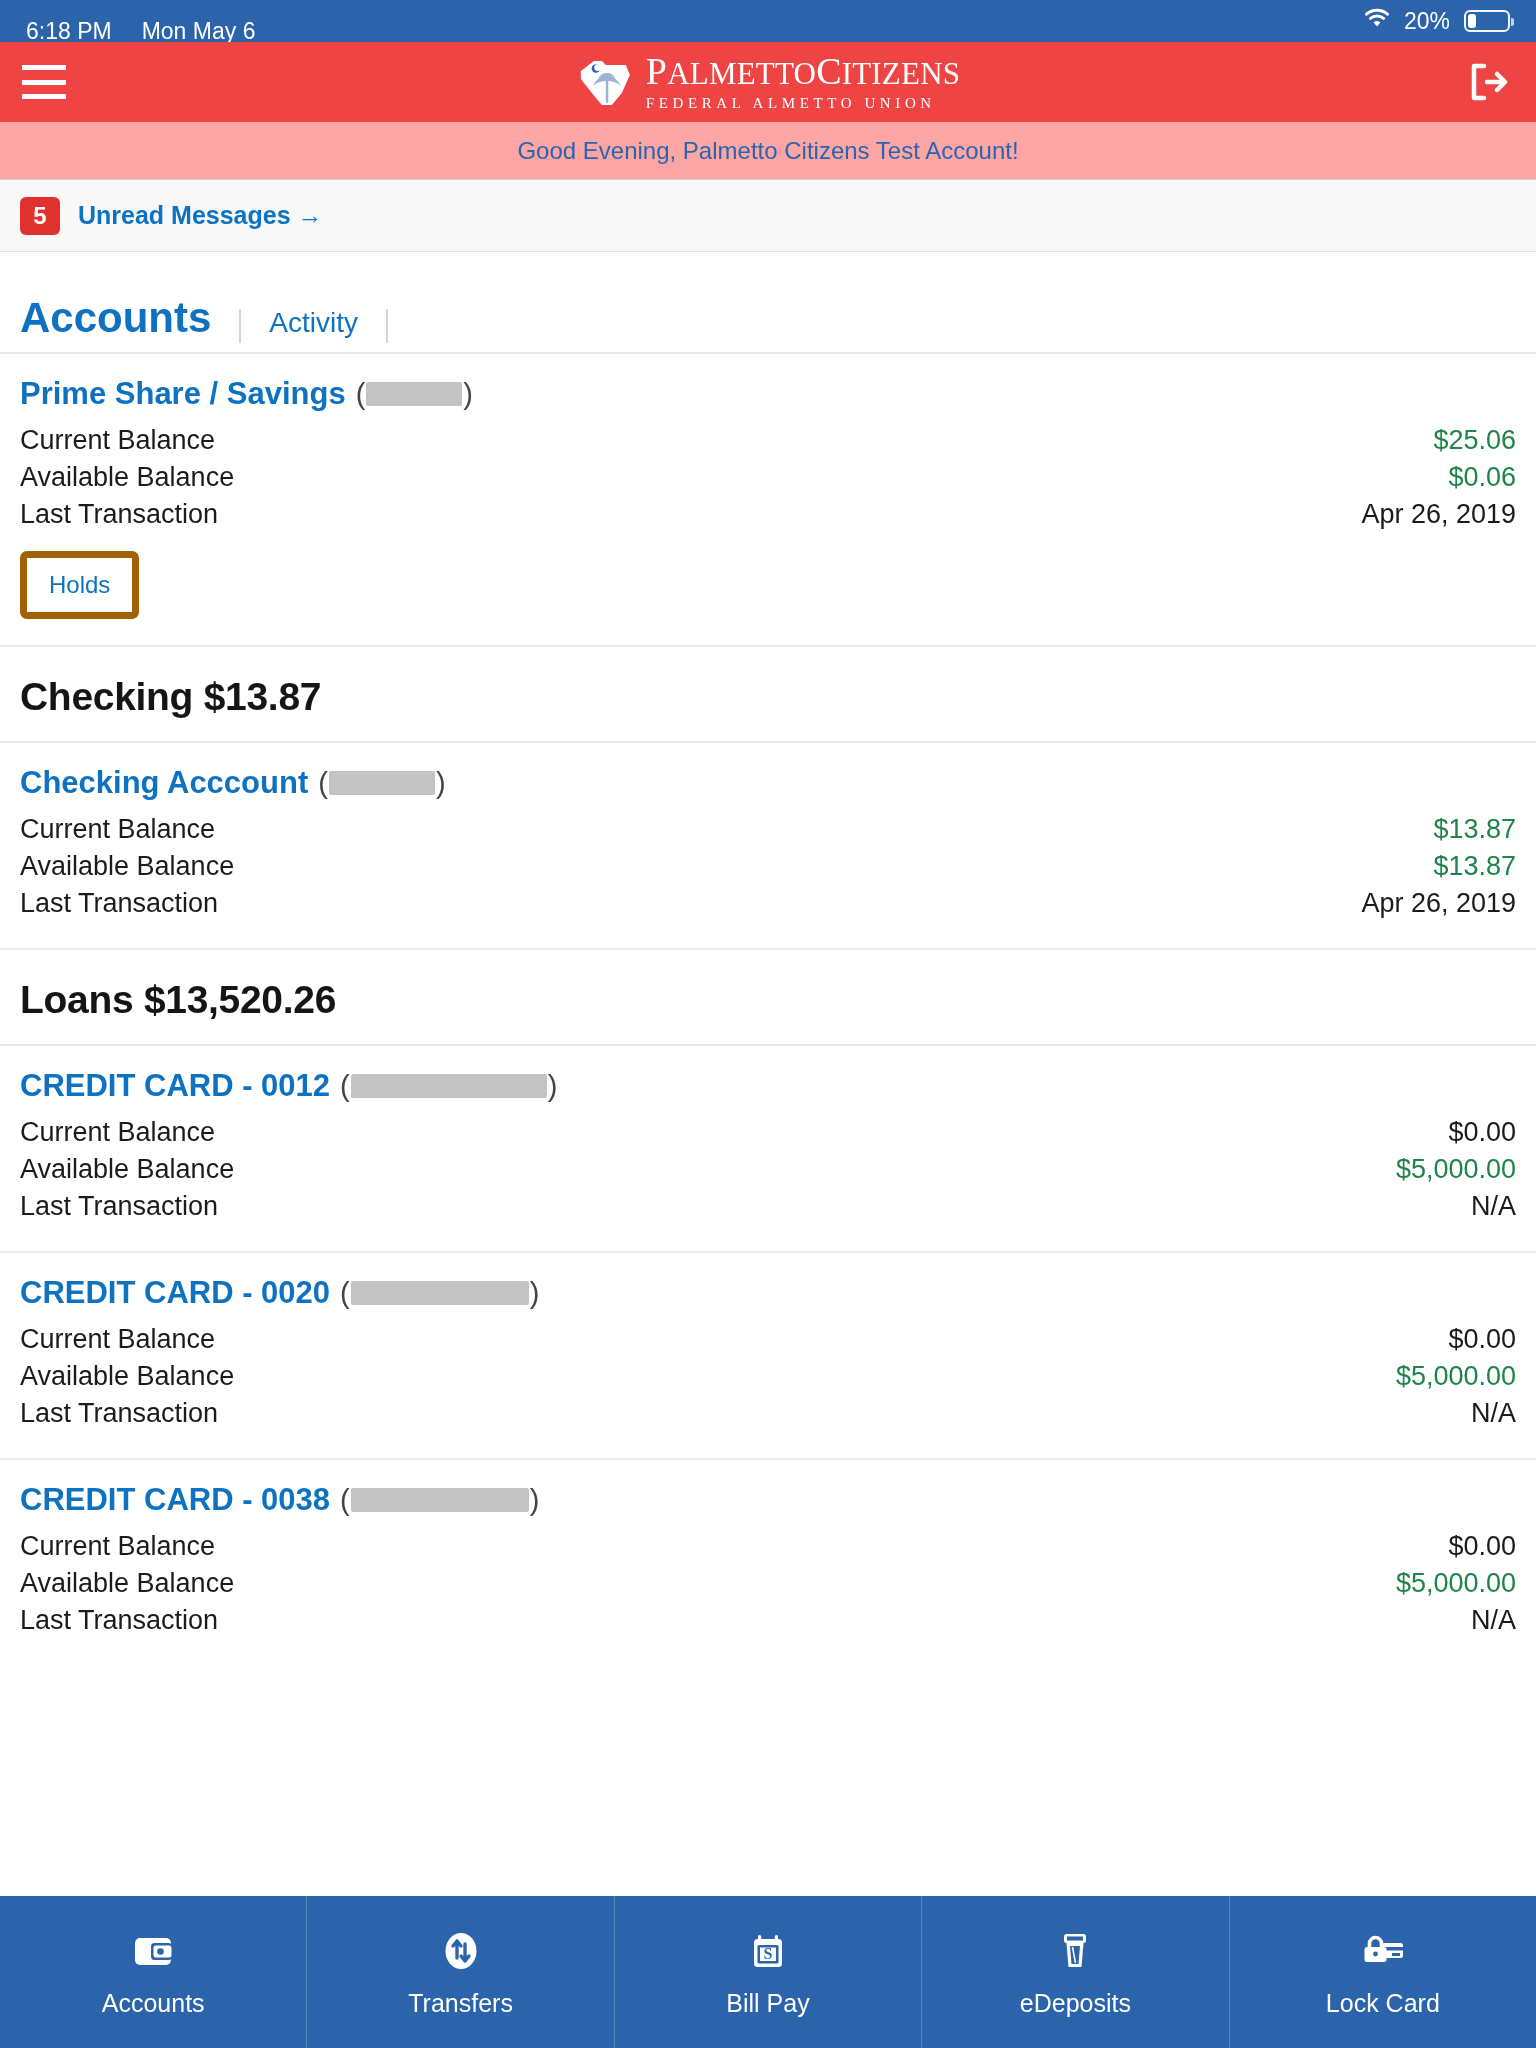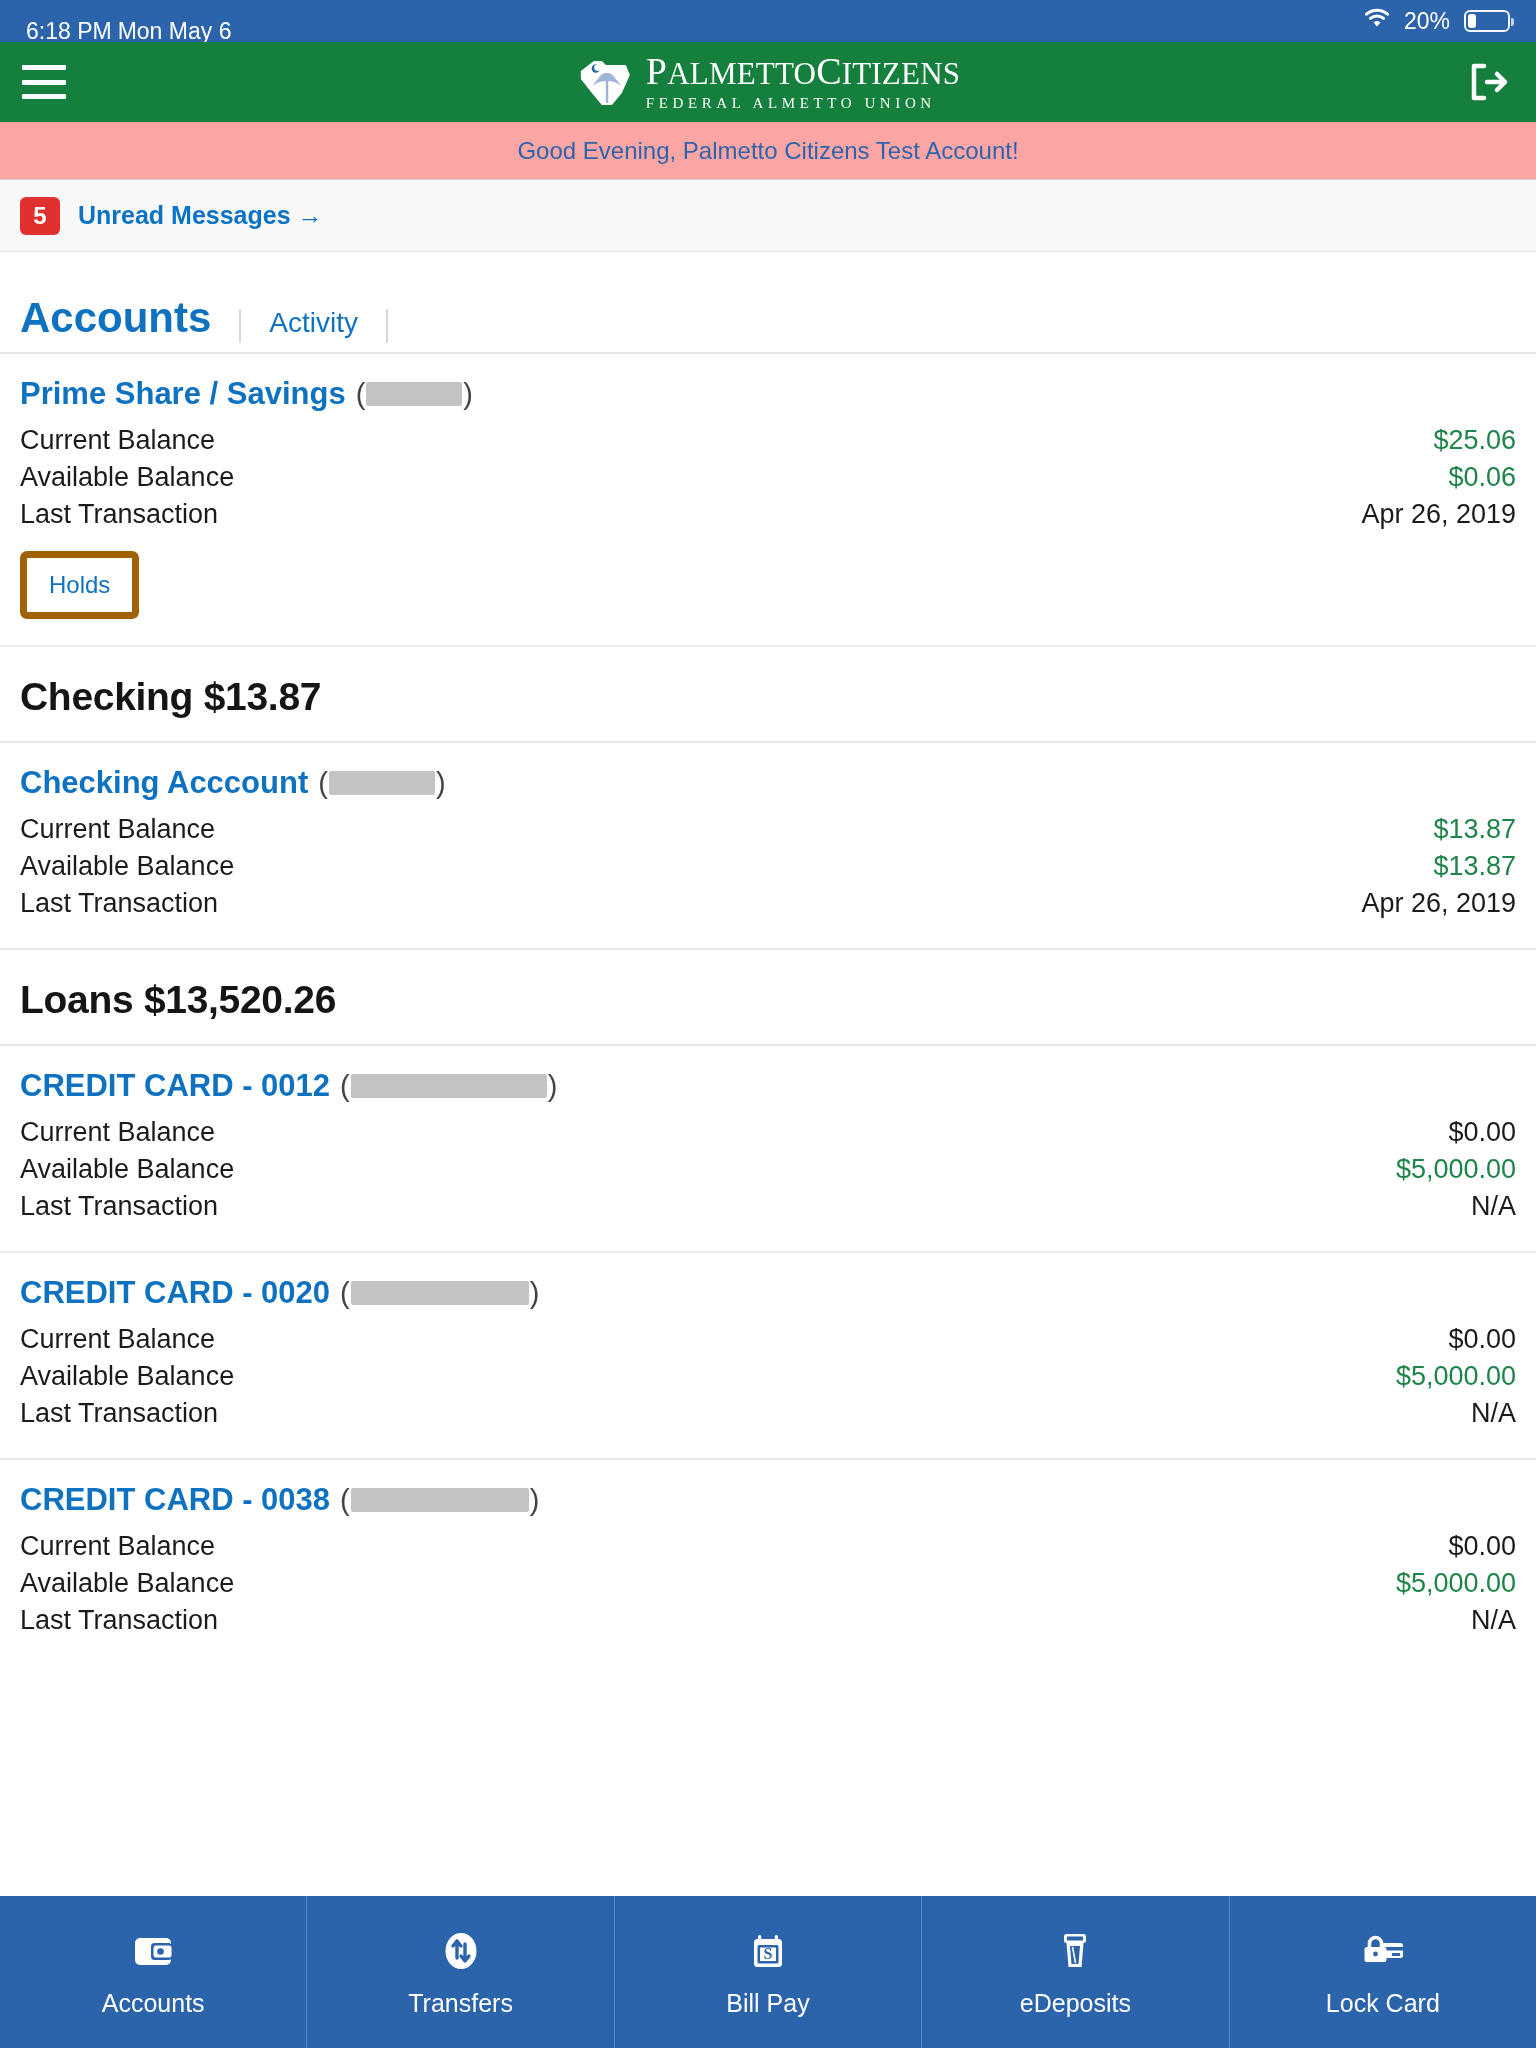--- a/index.html
+++ b/index.html
@@ -14,21 +14,21 @@
   .statusbar {
     height: 42px;
     background: #2c64ac;
     color: #ffffff;
     display: flex;
     align-items: center;
     padding: 0 26px;
     font-size: 23px;
     font-weight: 500;
   }
-  .sb-left { display: flex; align-items: flex-start; gap: 6px; margin-top: 20px; }
+  .sb-left { display: flex; align-items: flex-start; gap: 30px; margin-top: 20px; }
   .sb-right { margin-left: auto; display: flex; align-items: center; gap: 12px; }
   .wifi-icon { display: inline-block; }
   .battery {
     width: 46px; height: 22px;
     border: 2.5px solid rgba(255,255,255,.95);
     border-radius: 6px;
     position: relative;
     display: inline-block;
     margin-left: 2px;
   }
@@ -44,21 +44,21 @@
     position: absolute;
     left: 2px; top: 2px; bottom: 2px;
     width: 20%;
     background: #ffffff;
     border-radius: 3px;
   }
 
   
   .appbar {
     height: 80px;
-    background: #15803d;
+    background: #ef4444;
     display: flex;
     align-items: center;
     position: relative;
     padding: 0 22px;
   }
   .hamburger {
     width: 44px; height: 34px;
     display: flex; flex-direction: column; justify-content: space-between;
     cursor: pointer;
   }

